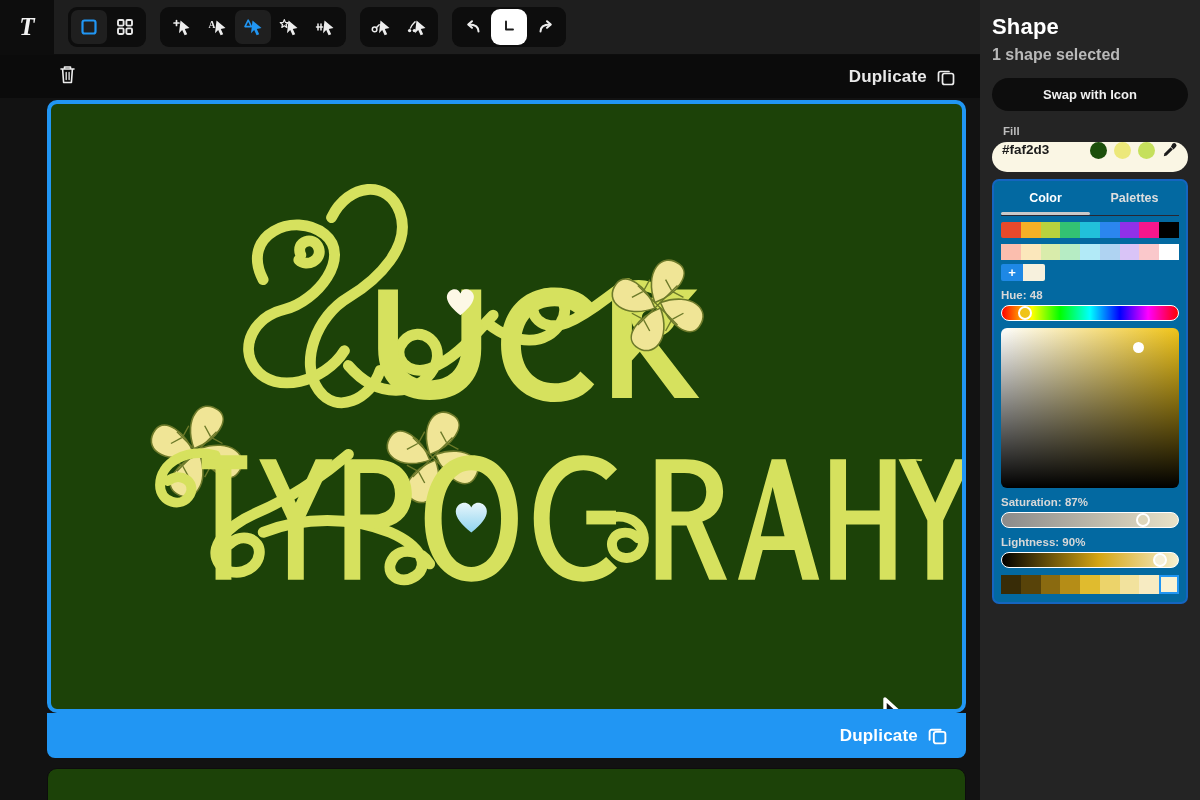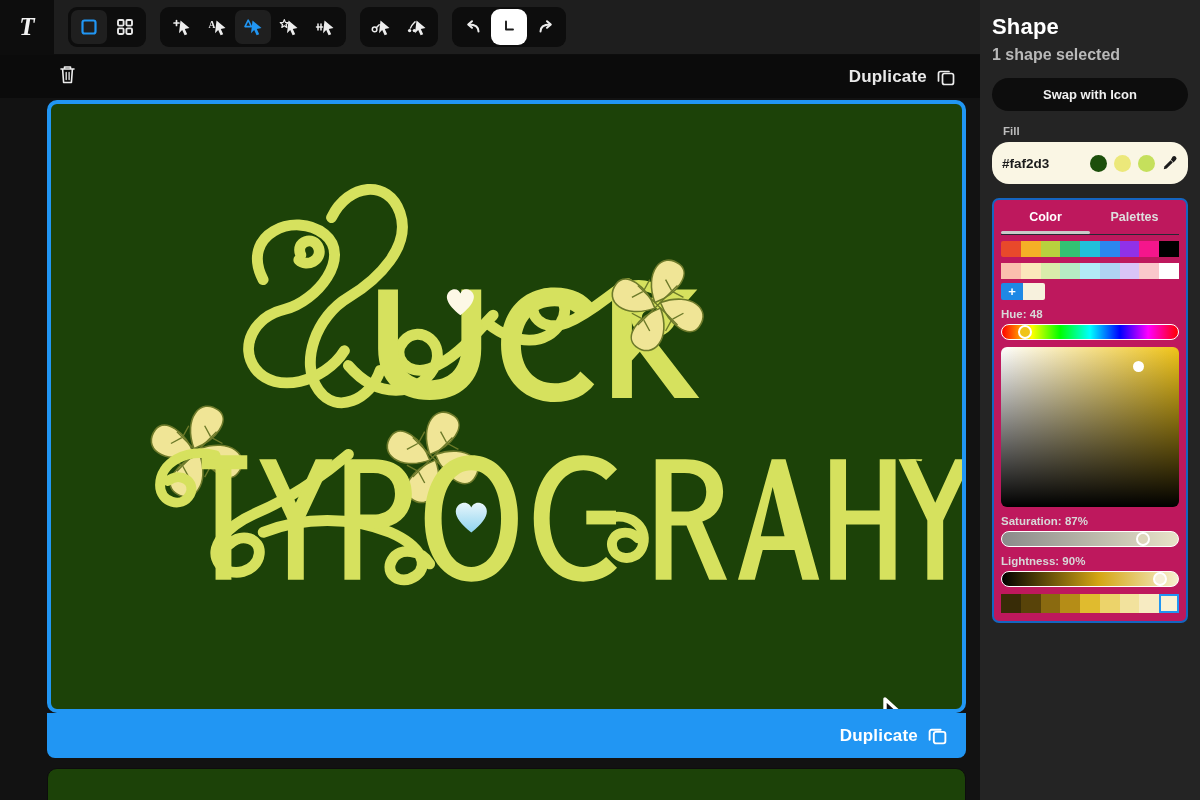--- a/index.html
+++ b/index.html
@@ -50,26 +50,26 @@
     pointer-events:none; }
 
   
   #panel { width:220px; height:800px; background:#242424; padding:14px 12px 0 12px; }
   #ptitle { color:#fff; font-size:22px; font-weight:bold; letter-spacing:.2px; }
   #psub { color:#b9b9b9; font-size:16px; font-weight:bold; margin-top:6px; }
   #swapbtn { margin-top:14px; width:100%; height:33px; background:#0d0d0d;
     border-radius:17px; color:#f0f0f0; font-size:13px; font-weight:bold;
     display:flex; align-items:center; justify-content:center; }
   #filllbl { color:#bdbdbd; font-size:11.5px; font-weight:bold; margin-top:14px;margin-left:11px; }
-  #fillrow { margin-top:5px; height:42px; background:#faf6e4; border-radius:17px;
-    display:flex; align-items:center; padding:0 10px; gap:7px; }
+  #fillrow { margin-top:5px; height:30px; background:#faf6e4; border-radius:17px;
+    display:flex; padding:0 10px; gap:7px; }
   #hexval { color:#1b1b1b; font-size:13.5px; font-weight:bold; flex:1; }
   .dot { width:17px; height:17px; border-radius:50%; }
 
-  #picker { margin-top:14px; background:#be185d; border:2px solid #1565c0;
+  #picker { margin-top:7px; background:#0369a1; border:2px solid #1565c0;
     border-radius:7px; padding:6px 7px 8px 7px; }
   #tabs { display:flex; position:relative; }
   .tab { flex:1; text-align:center; color:#dedede; font-size:12.5px; font-weight:bold;
     padding:4px 0 7px 0; }
   .tab.active { color:#ffffff; }
   #tabline { height:3px; width:50%; background:#c9c9c9; border-radius:2px; }
   #tabdiv { height:1px; background:#272733; }
 
   .swrow { display:flex; margin-top:6px; }
   .sw { flex:1; height:16px; }

